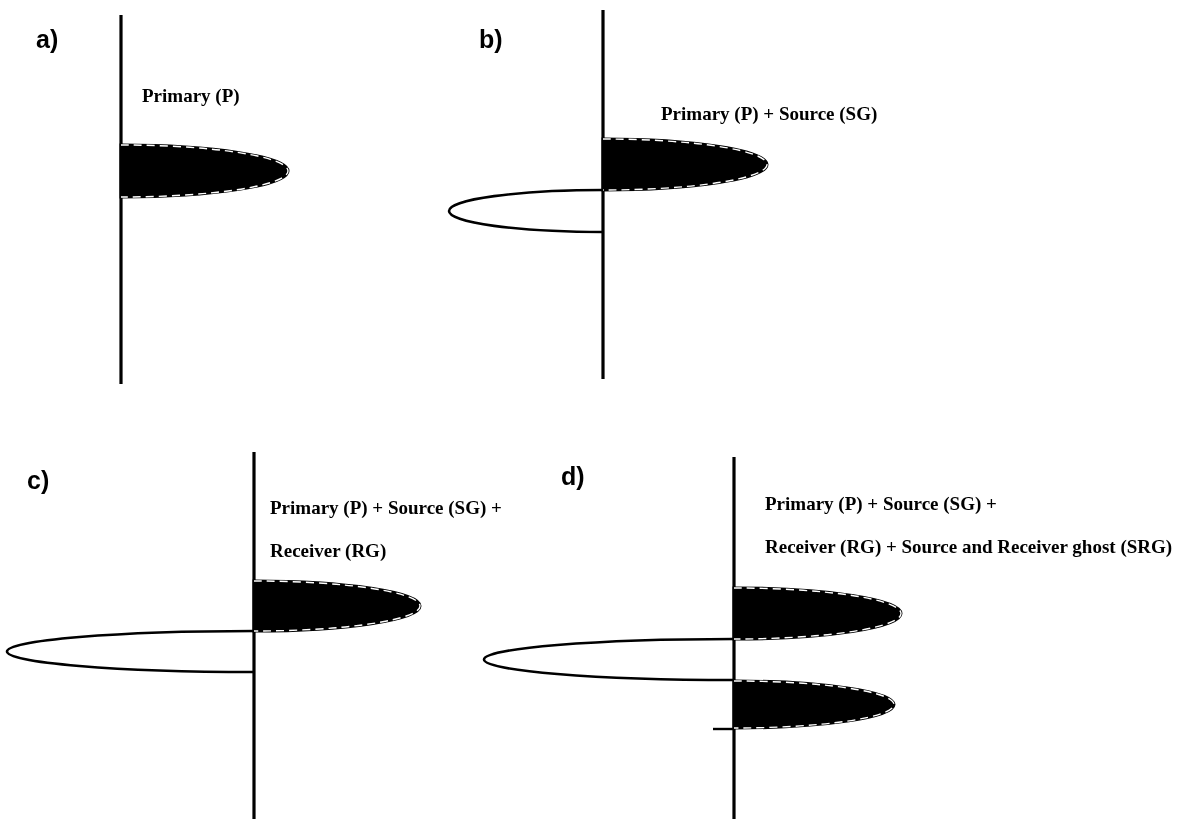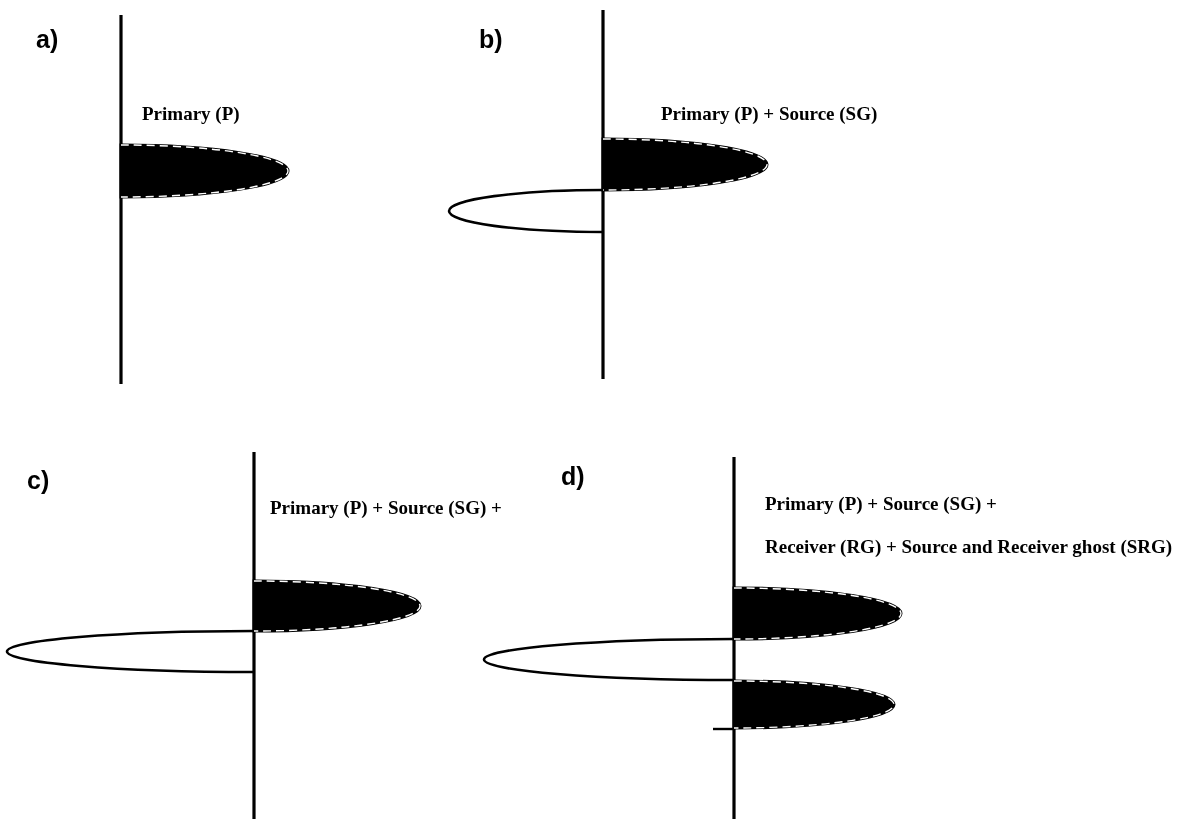--- a/index.html
+++ b/index.html
@@ -79,30 +79,31 @@
     <path d="M734 681 A160 23.5 0 0 1 734 728 Z" fill="#000000" stroke="#000000" stroke-width="3"></path>
     <path d="M734 681 A160 23.5 0 0 1 734 728" fill="none" stroke="#ffffff" stroke-width="1.4" stroke-dasharray="8 5"></path>
     <line x1="713" y1="729" x2="734" y2="729" stroke="#000000" stroke-width="2.4"></line>
   </svg>
 
   <div class="panel-letter" style="left:36px; top:27px;">a)</div>
   <div class="panel-letter" style="left:479px; top:27px;">b)</div>
   <div class="panel-letter" style="left:27px; top:468px;">c)</div>
   <div class="panel-letter" style="left:561px; top:464px;">d)</div>
 
-  <div class="wavelet-title" style="left:142px; top:92px;">
+  <div class="wavelet-title" style="left:142px; top:74px;">
     <span class="line">Primary (P)</span>
   </div>
 
   <div class="wavelet-title" style="left:661px; top:92px;">
     <span class="line">Primary (P) + Source (SG)</span>
   </div>
 
   <div class="wavelet-title centered" style="left:270px; top:486px; width:264px;">
     <span class="line">Primary (P) + Source (SG) +</span>
+    <span class="line">Receiver (RG)</span>
   </div>
 
   <div class="wavelet-title centered" style="left:765px; top:482px; width:430px;">
     <span class="line">Primary (P) + Source (SG) +</span>
     <span class="line">Receiver (RG) + Source and Receiver ghost (SRG)</span>
   </div>
 
 </div>
 
 </body></html>

